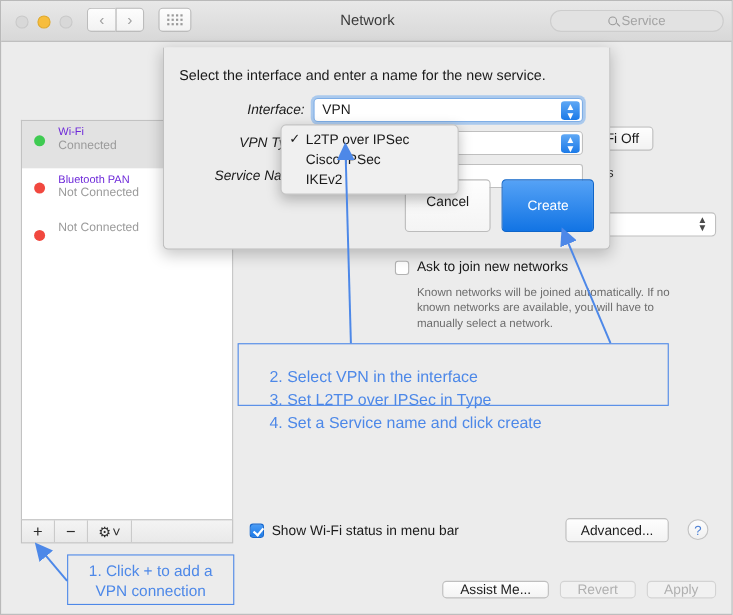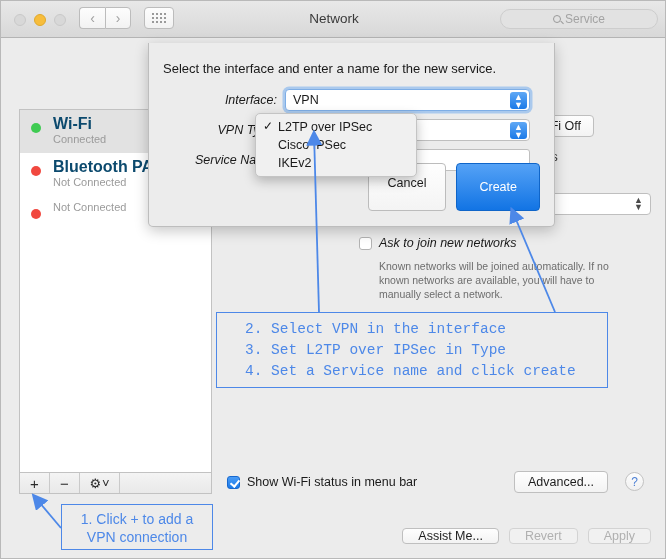--- a/index.html
+++ b/index.html
@@ -111,23 +111,22 @@
   }
   .svc.selected { background: #e2e2e2; }
   .svc .dot {
     position: absolute; left: 11px; top: 13px;
     width: 10px; height: 10px; border-radius: 50%;
   }
   .dot.green { background: #3fcb52; }
   .dot.red   { background: #f1483f; }
   .svc .nm {
     margin-left: 22px;
-    font-size: 16px; color: #0c4a6e;
+    font-size: 10px; color: #6d28d9;
     white-space: nowrap;
-    font-weight: bold;
   }
   .svc .st {
     margin-left: 22px;
     font-size: 11px; color: #9b9b9b;
     white-space: nowrap;
   }
 
   #sidebar-toolbar {
     position: absolute;
     left: 18px; top: 471px;
@@ -171,21 +170,21 @@
     border: 1px solid #bfbfbf; border-radius: 4px;
   }
   #netname-select .steppers {
     position: absolute; right: 7px; top: 3px;
     font-size: 9px; color: #4a4a4a; line-height: 7px;
     text-align: center;
   }
 
   #ask-join-row {
     position: absolute; left: 138px; top: 188px;
-    display: flex; align-items: center; gap: 7px; font-style: italic;
+    display: flex; align-items: flex-start; gap: 7px;
   }
   .cbox {
     width: 13px; height: 13px;
     background: #ffffff;
     border: 1px solid #b3b3b3; border-radius: 3px;
     flex: none; margin-top: 2px;
   }
   .cbox.checked {
     background: linear-gradient(to bottom,#4a9cf6,#1b7ae8);
     border-color: #1668cf;
@@ -363,24 +362,23 @@
   
   .anno-box {
     position: absolute;
     border: 1px solid #4d88e8;
     background: transparent;
     color: #4d88e8;
     z-index: 60;
   }
   #anno-steps {
     left: 215px; top: 311px;
-    width: 392px; height: 76px;
-    padding-top: 6px;
+    width: 392px; height: 57px;
+    padding-top: 20px;
     text-align: center;
-    font-family: Liberation Mono, monospace;
   }
   #anno-steps div {
     font-size: 14.5px;
     line-height: 21px;
     text-align: left;
     padding-left: 28px;
   }
   #anno-click {
     left: 60px; top: 503px;
     width: 152px; height: 46px;

